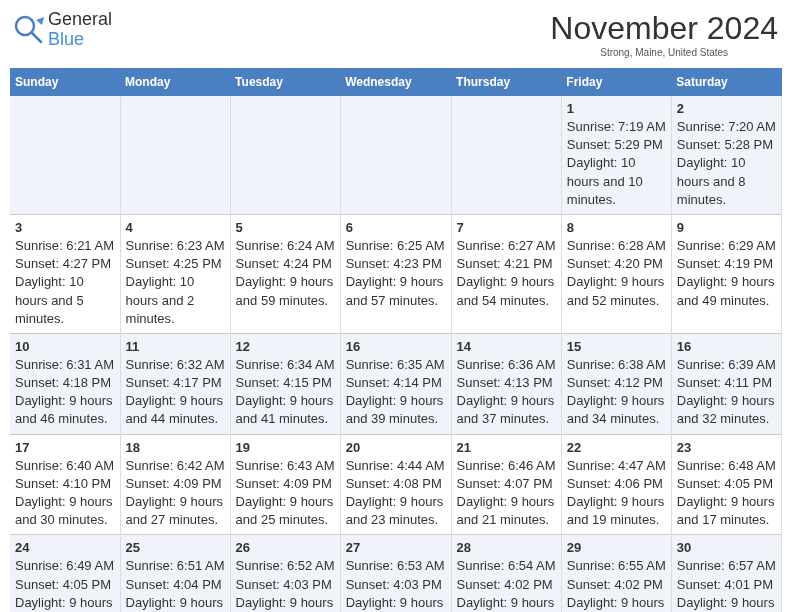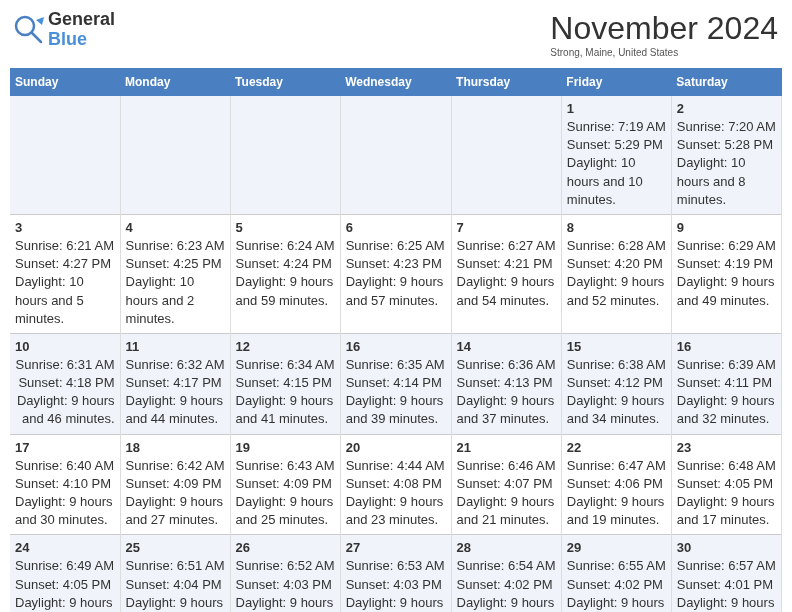--- a/index.html
+++ b/index.html
@@ -19,31 +19,31 @@
     }
     .logo {
       display: flex;
       align-items: center;
       gap: 4px;
     }
     .logo-text {
       display: flex;
       flex-direction: column;
       font-size: 18px;
-      font-weight: bold;
+      font-weight: normal;
       line-height: 1.1;
       color: #333;
     }
     .logo-text span.blue { color: #4a90d9; }
     .logo-icon {
       width: 30px;
       height: 30px;
     }
     .title-area {
-      text-align: left;
+      text-align: center;
     }
     .month-title {
       font-size: 32px;
       font-weight: 300;
       color: #333;
     }
     .location {
       font-size: 10px;
       color: #555;
       font-weight: 500;
@@ -187,21 +187,21 @@
         <td>
           <span class="day-num">9</span>
           <div class="day-info" style="white-space: pre-line;">Sunrise: 6:29 AM
 Sunset: 4:19 PM
 Daylight: 9 hours and 49 minutes.</div>
         </td>
       </tr>
       <tr>
         <td>
           <span class="day-num">10</span>
-          <div class="day-info" style="white-space: pre-line; text-align: right;">Sunrise: 6:31 AM
+          <div class="day-info" style="white-space: pre-line;">Sunrise: 6:31 AM
 Sunset: 4:18 PM
 Daylight: 9 hours and 46 minutes.</div>
         </td>
         <td>
           <span class="day-num">11</span>
           <div class="day-info" style="white-space: pre-line;">Sunrise: 6:32 AM
 Sunset: 4:17 PM
 Daylight: 9 hours and 44 minutes.</div>
         </td>
         <td>
@@ -261,21 +261,21 @@
 Daylight: 9 hours and 23 minutes.</div>
         </td>
         <td>
           <span class="day-num">21</span>
           <div class="day-info" style="white-space: pre-line;">Sunrise: 6:46 AM
 Sunset: 4:07 PM
 Daylight: 9 hours and 21 minutes.</div>
         </td>
         <td>
           <span class="day-num">22</span>
-          <div class="day-info" style="white-space: pre-line;">Sunrise: 6:47 AM
+          <div class="day-info" style="white-space: pre-line;">Sunrise: 4:47 AM
 Sunset: 4:06 PM
 Daylight: 9 hours and 19 minutes.</div>
         </td>
         <td>
           <span class="day-num">23</span>
           <div class="day-info" style="white-space: pre-line;">Sunrise: 6:48 AM
 Sunset: 4:05 PM
 Daylight: 9 hours and 17 minutes.</div>
         </td>
       </tr>

